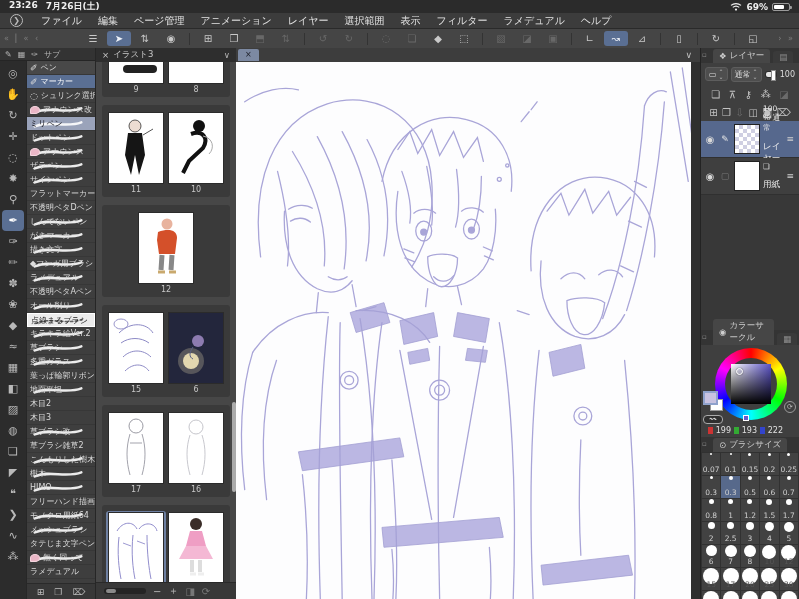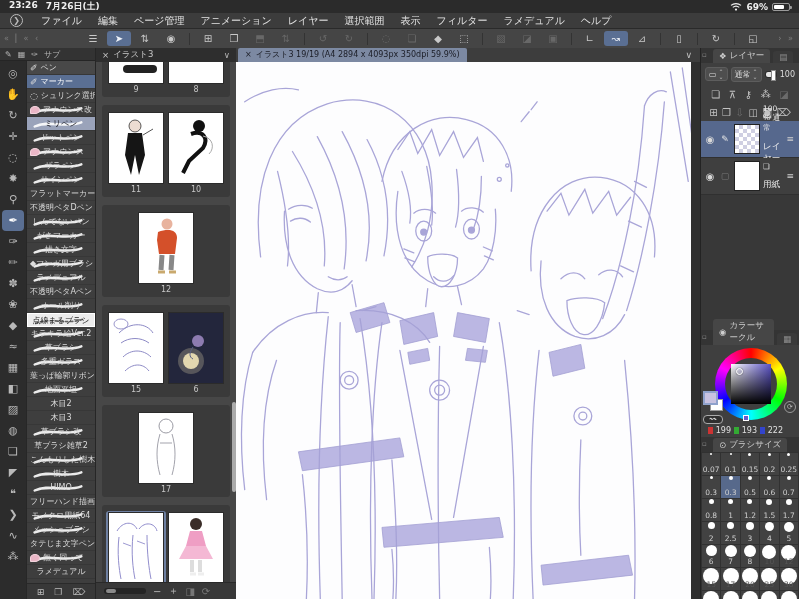--- a/index.html
+++ b/index.html
@@ -43,21 +43,21 @@
   #leftRow { flex:1; display:flex; min-height:0; }
   #toolstrip { width:26px; background:#2c2c2c; display:flex; flex-direction:column; align-items:center; padding-top:2px; }
   .tool-btn { width:22px; height:21px; display:flex; align-items:center; justify-content:center;
     color:#b9b9b9; font-size:11px; border-radius:4px; }
   .tool-btn.selected { background:#5a6f93; color:#fff; }
 
   #subtool { flex:1; background:#3e3e3e; display:flex; flex-direction:column; min-width:0; border-left:1px solid #272727; }
   #subtool-list { flex:1; overflow:hidden; }
   .st-row { height:14px; display:flex; align-items:center; padding:0 3px; gap:3px; position:relative;
     font-size:8px; color:#ddd; border-bottom:1px solid #373737; white-space:nowrap; overflow:hidden; }
-  .st-row .lbl { flex:1; text-align:center; position:relative; z-index:2; }
+  .st-row .lbl { flex:1; text-align:left; position:relative; z-index:2; }
   .st-row.group .lbl, .st-row.group-sel .lbl, .st-row.balloon .lbl, .st-row.pink .lbl { text-align:left; }
   .st-row.group { background:#484848; }
   .st-row.group-sel { background:#5a6f93; color:#fff; }
   .st-row.sel-blue { background:#9aa3ba; color:#15151c; }
   .st-row.sel-white { background:#ececec; color:#1c1c1c; border:1px solid #fff; }
   .st-ico { font-size:9px; color:#d8d8d8; z-index:2; }
   .st-pink { width:10px; height:8px; border-radius:50% 50% 50% 10%; background:#eab6c6; border:1px solid #f4d5de; z-index:2; flex:none; }
   .st-stroke { position:absolute; left:2px; top:2px; width:58px; height:10px; z-index:1; opacity:.9; }
   #subtool-foot { height:16px; background:#383838; border-top:1px solid #2a2a2a; display:flex;
     align-items:center; justify-content:center; gap:10px; color:#bdbdbd; font-size:9px; }
@@ -534,20 +534,27 @@
               </div>
             </div>
             <div class="pg-group">
               <div class="pg-cell">
                 <div class="pg-thumb"><svg viewBox="0 0 54 70" width="54" height="70">
                     <circle cx="27" cy="13" r="7" fill="none" stroke="#9b9ba4"></circle>
                     <path d="M21,21 C17,34 17,48 21,62 M33,21 C37,34 37,48 33,62 M21,30 L33,30" stroke="#a3a3ac" fill="none"></path>
                   </svg></div>
                 <div class="pg-num">17</div>
               </div>
+              <div class="pg-cell">
+                <div class="pg-thumb"><svg viewBox="0 0 54 70" width="54" height="70">
+                    <circle cx="27" cy="14" r="7" fill="none" stroke="#c6c6cc"></circle>
+                    <path d="M21,22 C17,34 17,48 21,62 M33,22 C37,34 37,48 33,62" stroke="#c9c9cf" fill="none"></path>
+                  </svg></div>
+                <div class="pg-num">16</div>
+              </div>
             </div>
             <div class="pg-group">
               <div class="pg-cell sel">
                 <div class="pg-thumb"><svg viewBox="0 0 54 70" width="54" height="70">
                     <path d="M8,18 C14,8 24,8 28,16 M30,16 C36,8 46,10 48,18" stroke="#8f8bcc" fill="none"></path>
                     <path d="M10,24 C8,40 10,56 12,66 M24,22 C22,40 24,56 26,66 M38,22 C38,40 40,56 42,66" stroke="#928ecd" fill="none"></path>
                     <path d="M14,30 l8,3 M28,28 l8,3" stroke="#9d99d2" fill="none"></path>
                   </svg></div>
               </div>
               <div class="pg-cell">
@@ -569,21 +576,20 @@
         <span>＋</span>
         <span style="color:#777">◨</span>
         <span style="color:#777">⟳</span>
       </div>
     </div>
 
     <div id="canvasarea">
       <div id="tabstrip">
         <div id="canvastab">
           <span>×</span>
-          <span>イラスト3 19/19 (A4 2894 x 4093px 350dpi 59.9%)</span>
         </div>
         <span class="chev">∨</span>
       </div>
       <div id="canvasbody">
         <svg viewBox="0 0 464 540" preserveAspectRatio="xMidYMid slice">
           <g fill="#b8b4e2" stroke="#9e9ad0" stroke-width="0.8" opacity="0.95">
             <polygon points="118,252 152,242 158,262 124,272"></polygon>
             <polygon points="66,392 168,378 172,397 70,411"></polygon>
             <polygon points="168,260 202,252 206,276 172,284"></polygon>
             <polygon points="226,252 258,258 254,282 222,276"></polygon>

